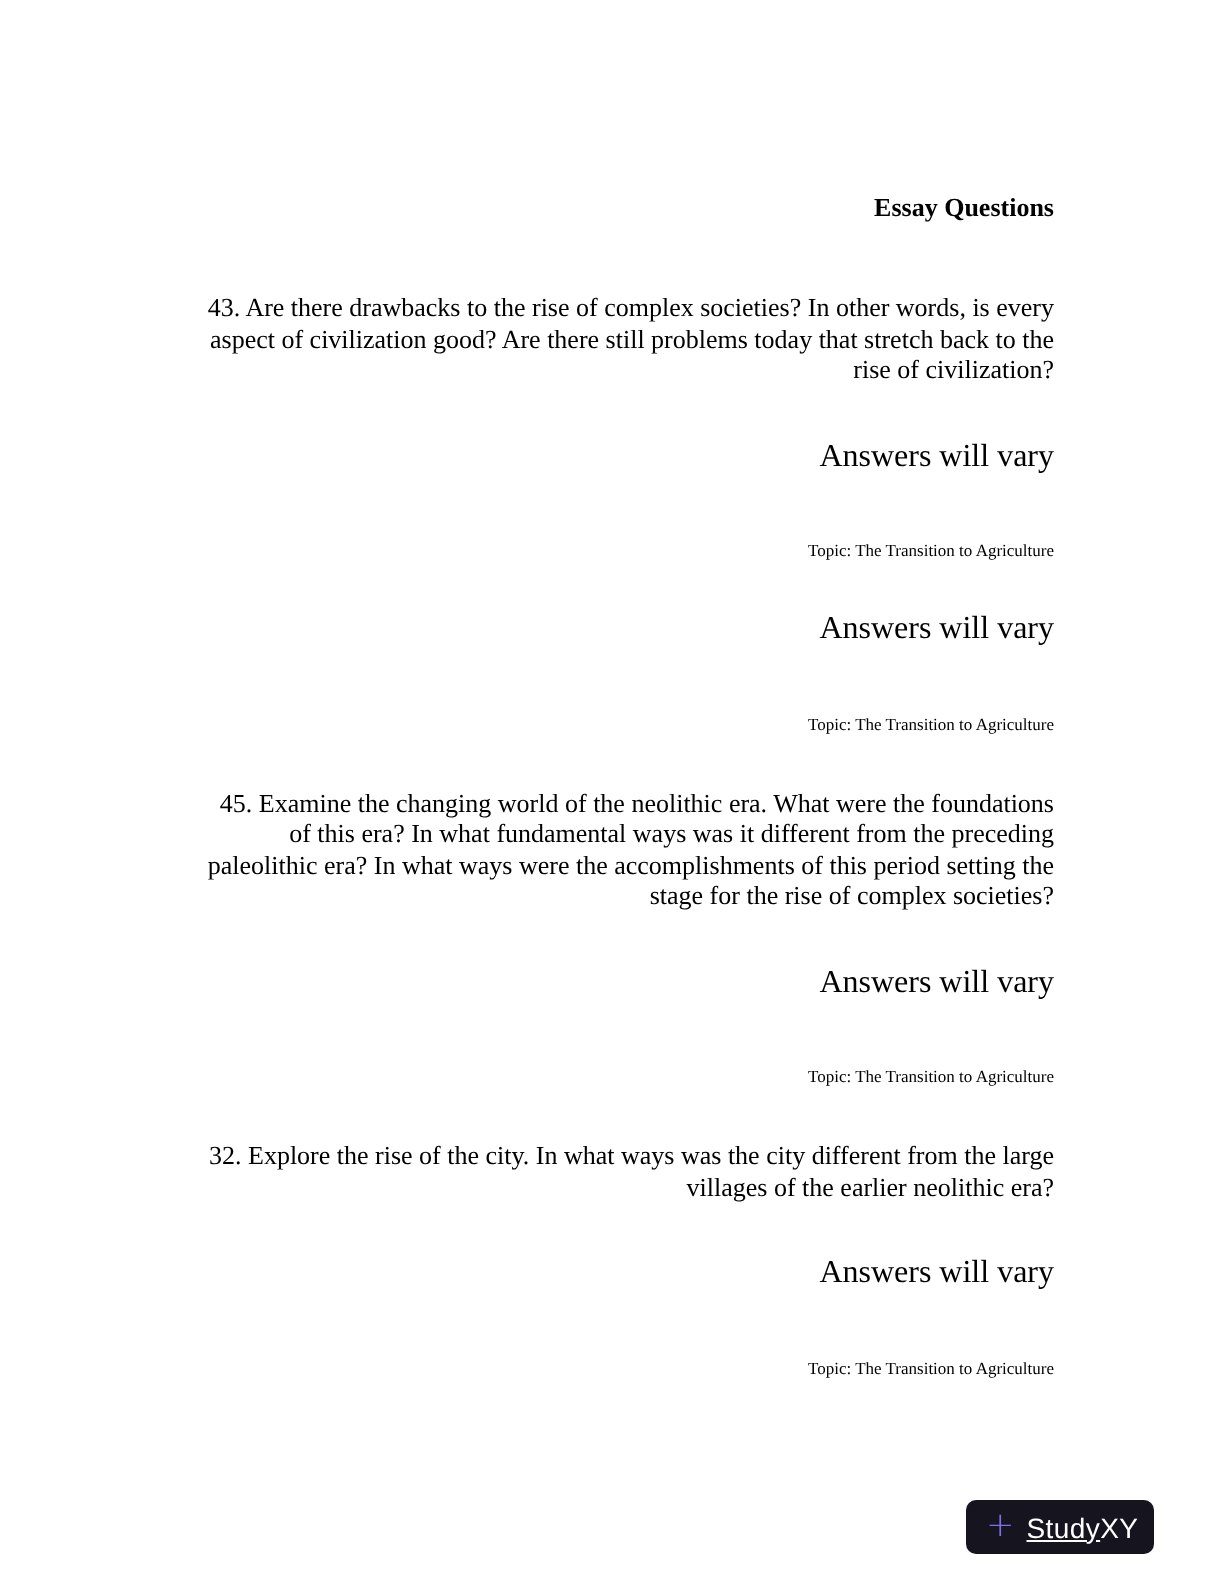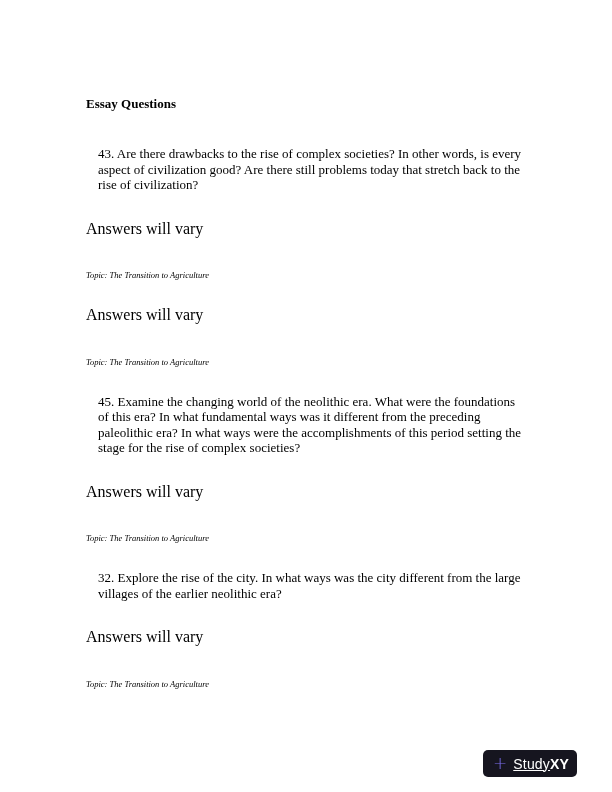--- a/index.html
+++ b/index.html
@@ -11,20 +11,21 @@
     position: relative;
     width: 612px;
     height: 792px;
     margin: 0 auto;
     background: #ffffff;
     font-family: "Liberation Serif", serif;
     color: #000000;
     overflow: hidden;
     box-sizing: border-box;
     padding: 96px 85px 0 86px;
+    text-align: right;
   }
   .heading {
     font-size: 13px;
     font-weight: bold;
     margin: 0 0 34px 0;
   }
   .question-block {
     margin: 0;
   }
   .question-text {
@@ -32,21 +33,20 @@
     line-height: 15.5px;
     margin: 0 0 28px 12px;
   }
   .answer-text {
     font-size: 16px;
     line-height: 15.5px;
     margin: 0 0 34px 0;
   }
   .topic-text {
     font-size: 8.5px;
-    font-style: italic;
     line-height: 10px;
     margin: 0 0 27px 0;
   }
   .badge {
     position: absolute;
     right: 35px;
     bottom: 15px;
     width: 94px;
     height: 27px;
     background: #16151f;
@@ -70,21 +70,21 @@
     color: #ffffff;
     font-size: 14px;
     letter-spacing: 0.2px;
     white-space: nowrap;
   }
   .brand .light {
     font-weight: 400;
     text-decoration: underline;
   }
   .brand .bold {
-    font-weight: 700;
+    font-weight: 400;
   }
 </style>
 </head>
 <body>
 
 <div class="page">
 
   <h1 class="heading">Essay Questions</h1>
 
   <section class="question-block">

